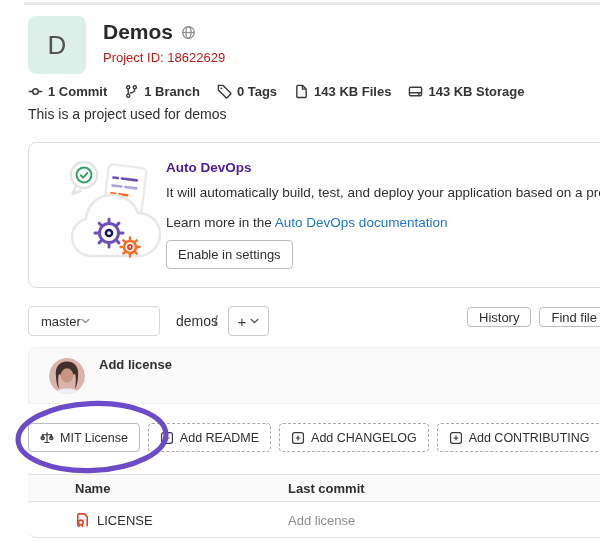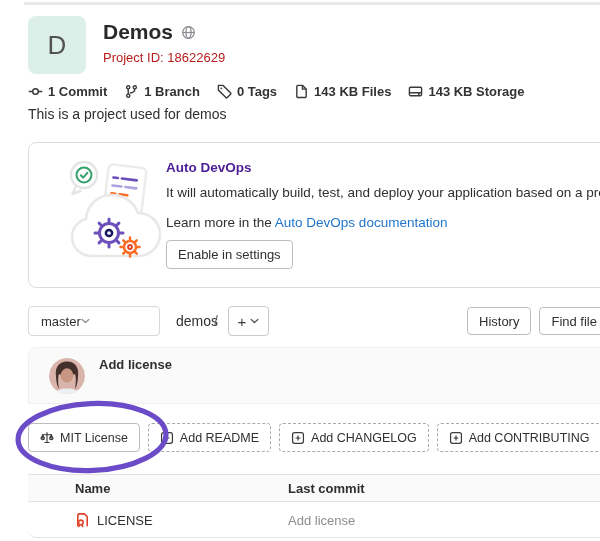--- a/index.html
+++ b/index.html
@@ -55,21 +55,21 @@
     border:1px solid #d9d9d9; border-radius:4px; background:#fff;
     display:flex; align-items:center; 
     padding:0 10px 0 12px; font-size:13px; color:#303030; cursor:pointer; }
   .crumb-project { left:176px; top:313px; font-size:14px; color:#303030; cursor:pointer; }
   .crumb-sep { left:214px; top:313px; font-size:14px; color:#5b5b5b; }
   .plus-btn { left:228px; top:306px; width:41px; height:30px;
     border:1px solid #c9c9c9; border-radius:4px; background:#fff;
     display:flex; align-items:center; justify-content:center; gap:4px;
     font-size:15px; color:#3c3c3c; cursor:pointer; }
   .right-btns { left:467px; top:307px; display:flex; gap:8px; }
-  .right-btns .btn { height:28px; font-size:13px; }
+  .right-btns .btn { height:20px; font-size:13px; }
 
   
   .commit-box { left:28px; top:347px; width:592px; height:57px;
     background:#fafafa; border:1px solid #f0f0f0; border-radius:8px 8px 0 0; }
   .commit-avatar { left:20px; top:10px; width:36px; height:36px; border-radius:50%;
     overflow:hidden; position:absolute; }
   .commit-title { left:70px; top:9px; font-size:13px; font-weight:bold; color:#2f2f2f; position:absolute; cursor:pointer; }
   .commit-byline { left:70px; top:28px; font-size:13px; position:absolute; white-space:nowrap; }
   .commit-author { color:#303030; cursor:pointer; }
   .commit-meta { color:#8d8d8d; }

